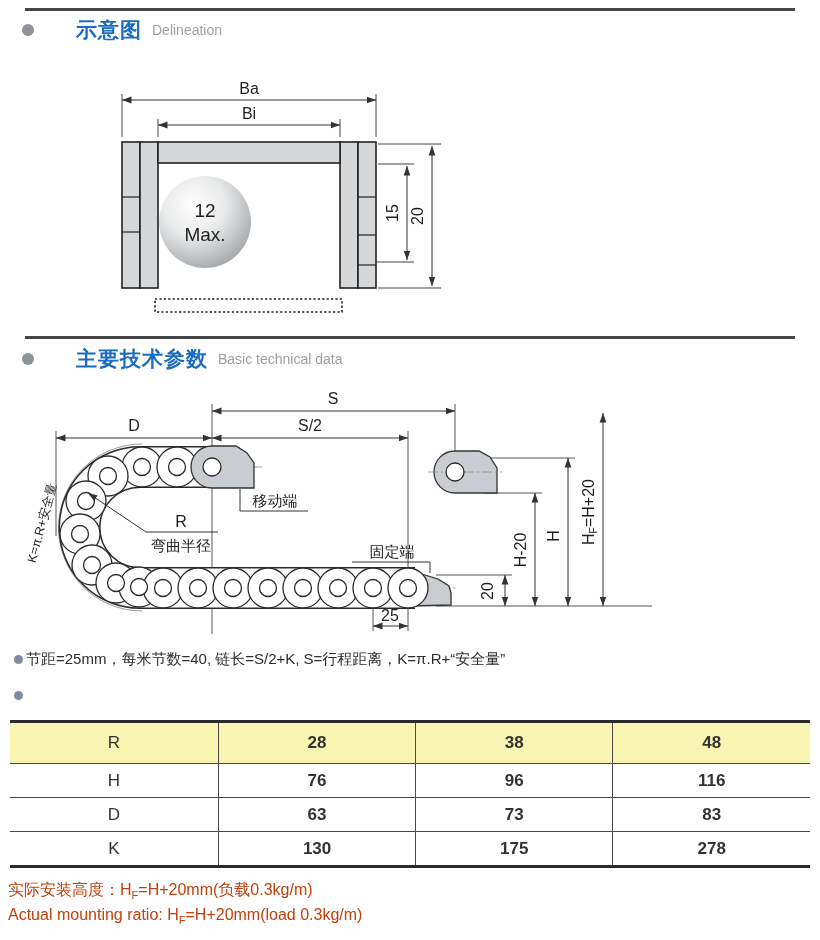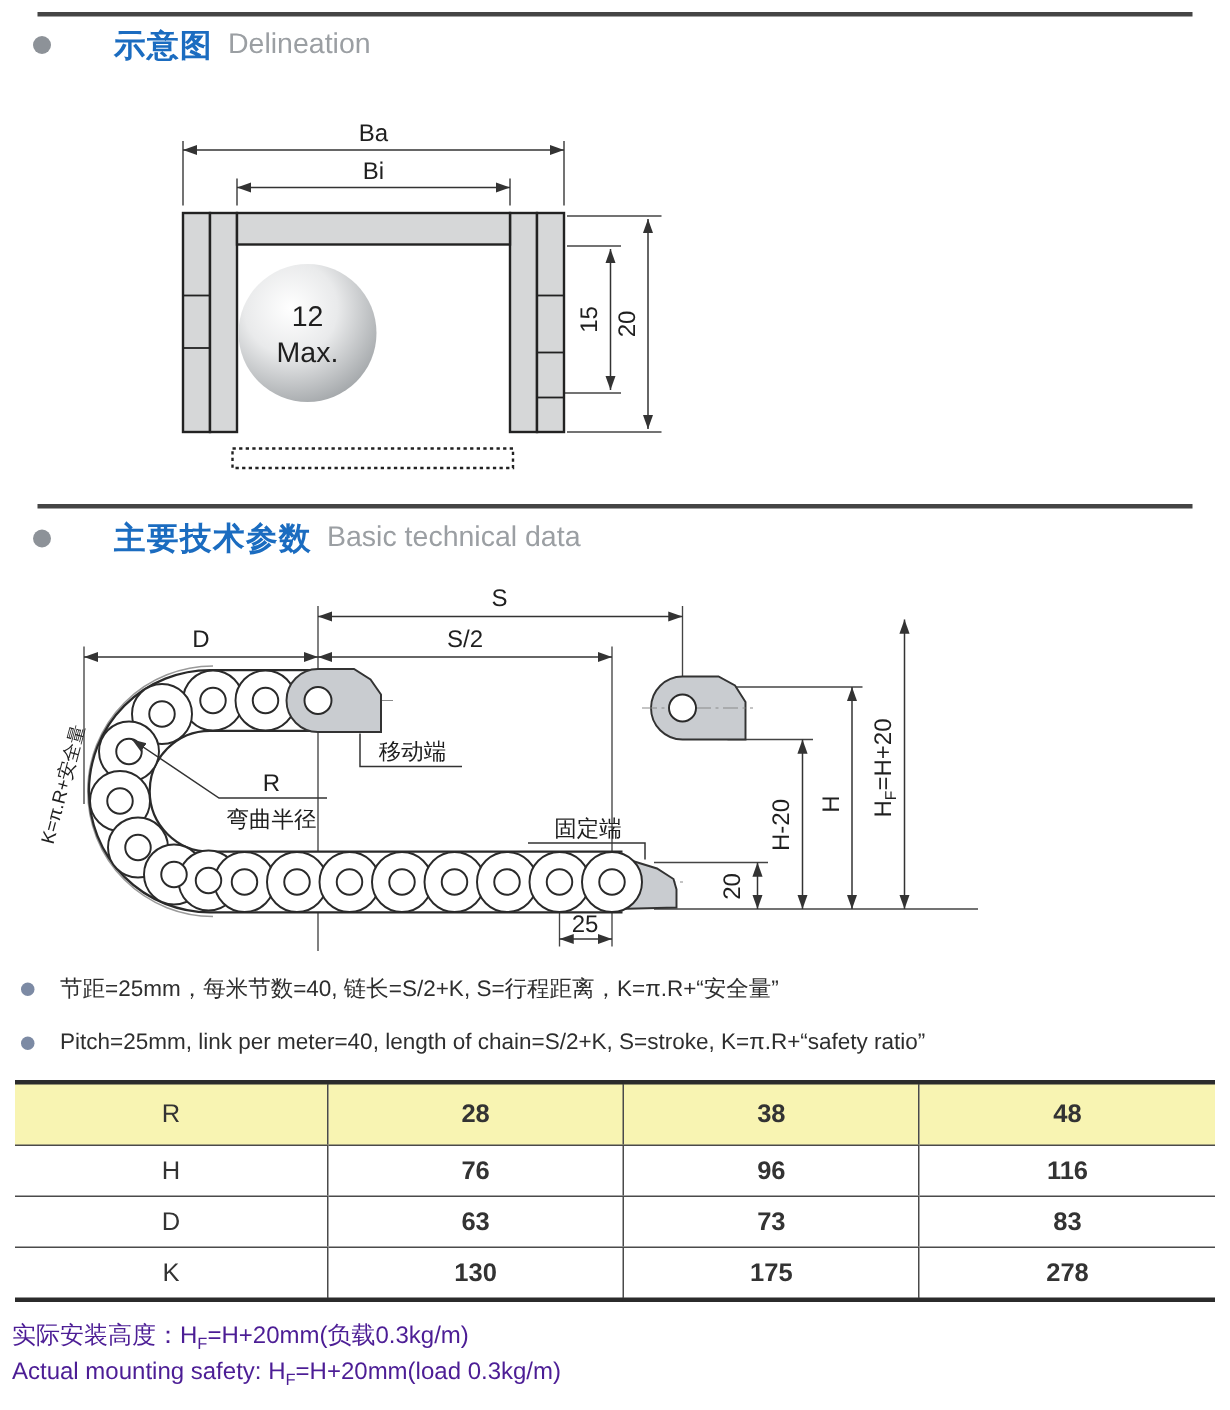--- a/index.html
+++ b/index.html
@@ -2,33 +2,33 @@
 <html><head>
 <meta charset="utf-8">
 <style>
   html,body{margin:0;padding:0;background:#fff;}
   body{font-family:"Liberation Sans", sans-serif; color:#333;}
   .page{position:relative;width:820px;height:940px;background:#fff;overflow:hidden;}
   .rule{position:absolute;left:25px;width:770px;height:3px;background:#454545;}
   .sec-head{position:absolute;left:22px;display:flex;align-items:center;gap:10px;height:30px;}
   .sec-bullet{width:12px;height:12px;border-radius:50%;background:#8d9298;flex:0 0 auto;}
   .sec-zh{font-size:21px;font-weight:700;color:#1b6cc0;letter-spacing:1px;margin-left:32px;}
-  .sec-en{font-size:19px;color:#9b9fa3;text-align:right;}
-  .note{position:absolute;left:14px;display:flex;align-items:flex-start;gap:17px;width:790px;}
+  .sec-en{font-size:14px;color:#9b9fa3;text-align:right;}
+  .note{position:absolute;left:14px;display:flex;align-items:flex-start;gap:3px;width:790px;}
   .note-bullet{width:9px;height:9px;border-radius:50%;background:#7c8aa4;margin-top:5px;flex:0 0 auto;}
   .note-text{font-size:15px;color:#2e2e2e;}
   table.spec{position:absolute;top:720px;left:10px;width:800px;border-collapse:collapse;
     border-top:3px solid #2b2b2b;border-bottom:3px solid #2b2b2b;table-layout:fixed;}
   table.spec td{height:33px;text-align:center;font-size:17px;color:#333;
     border-bottom:1.5px solid #4a4a4a;padding:0;}
   table.spec tr.hdr td{height:40px;background:#f8f4b2;}
   table.spec tr:last-child td{border-bottom:none;}
   table.spec td + td{border-left:1.4px solid #4a4a4a;font-weight:bold;}
   table.spec td:first-child{width:26%;}
-  .footer-line{position:absolute;left:8px;font-size:16px;color:#4c1d95;}
+  .footer-line{position:absolute;left:8px;font-size:16px;color:#c2410c;}
   .footer-line sub{font-size:11px;}
   svg text{fill:#1f1f1f;}
   .dimtxt{font-size:16px;}
   .cjk{font-size:15px;}
 </style>
 </head>
 <body>
 
 <div class="page">
 
@@ -236,21 +236,20 @@
       <text class="cjk" x="392" y="557" text-anchor="middle">固定端</text>
     </g>
   </svg>
 
   <div class="note" style="top:650px">
     <span class="note-bullet"></span>
     <span class="note-text">节距=25mm，每米节数=40, 链长=S/2+K, S=行程距离，K=π.R+“安全量”</span>
   </div>
   <div class="note" style="top:686px">
     <span class="note-bullet"></span>
-    <span class="note-text">Pitch=25mm, link per meter=40, length of chain=S/2+K, S=stroke, K=π.R+“safety ratio”</span>
   </div>
 
   <table class="spec">
     <tbody>
         <tr class="hdr">
       <td>R</td>
       <td>28</td>
       <td>38</td>
       <td>48</td>
     </tr>
@@ -272,16 +271,16 @@
       <td>175</td>
       <td>278</td>
     </tr>
   </tbody>
     </table>
 
   <div class="footer-line" style="top:880px">
     <span>实际安装高度：H</span><sub>F</sub><span>=H+20mm(负载0.3kg/m)</span>
   </div>
   <div class="footer-line" style="top:906px">
-    <span>Actual mounting safety: H</span><sub>F</sub><span>=H+20mm(load 0.3kg/m)</span>
+    <span>Actual mounting ratio: H</span><sub>F</sub><span>=H+20mm(load 0.3kg/m)</span>
   </div>
 
 </div>
 
 </body></html>

